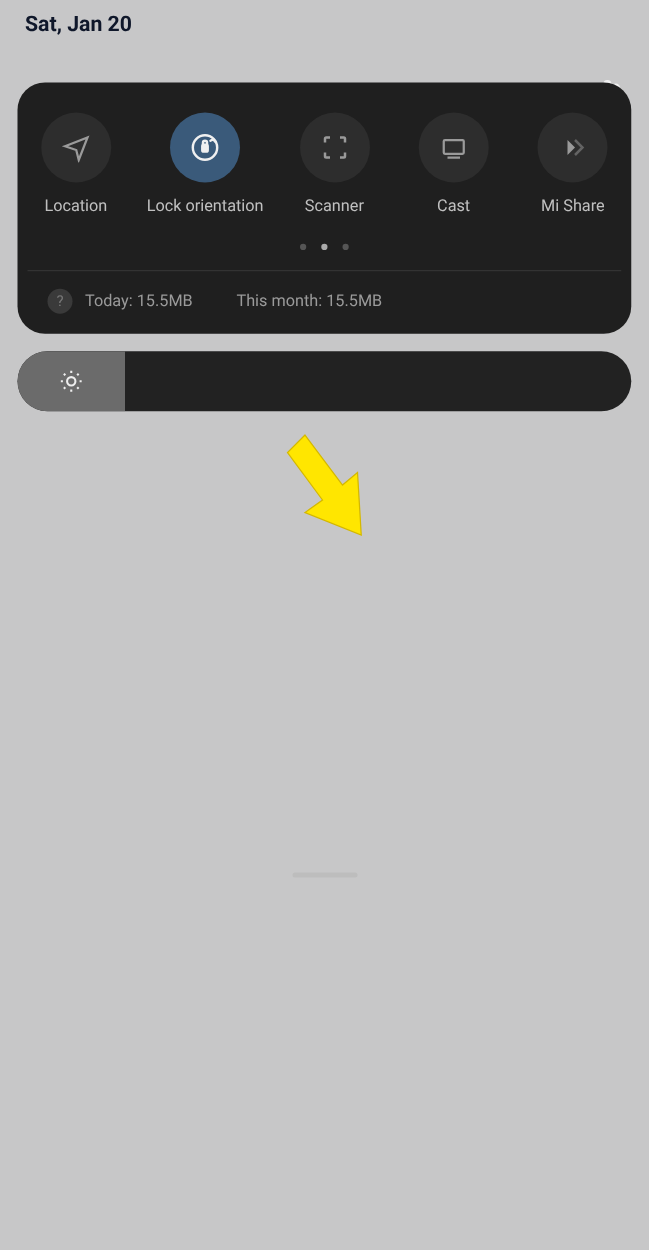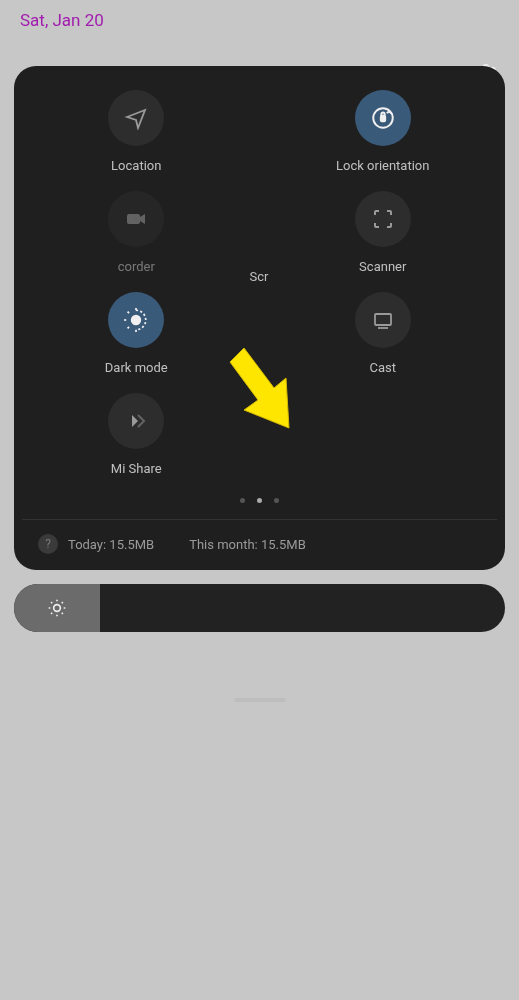--- a/index.html
+++ b/index.html
@@ -22,22 +22,23 @@
     color: #f5f5f5;
   }
   .time {
     font-size: 54px;
     font-weight: 300;
     letter-spacing: -2px;
     color: #eeeeee;
   }
   .date {
     font-size: 17px;
-    color: #a21caf;
+    color: #0f172a;
     margin-top: -2px;
+    font-weight: bold;
   }
   .settings-gear {
     position: absolute;
     right: 20px;
     top: 64px;
     color: #f0f0f0;
     cursor: pointer;
   }
   .status-row {
     display: flex;
@@ -56,21 +57,21 @@
   }
   .panel {
     background: #1f1f1f;
     border-radius: 22px;
     margin: 6px 14px 0 14px;
     padding: 24px 8px 16px 8px;
     position: relative;
   }
   .tiles {
     display: grid;
-    grid-template-columns: repeat(2, 1fr);
+    grid-template-columns: repeat(5, 1fr);
     row-gap: 22px;
     column-gap: 0;
     gap: 18px;
   }
   .tile {
     display: flex;
     flex-direction: column;
     align-items: center;
     cursor: pointer;
     position: relative;
@@ -256,54 +257,30 @@
         <svg width="26" height="26" viewBox="0 0 24 24" fill="none" stroke="currentColor" stroke-width="1.8">
             <circle cx="12" cy="12" r="9"></circle>
             <rect x="10" y="10" width="4" height="5" rx="1" fill="currentColor"></rect>
             <path d="M10.5 10V8.5a1.5 1.5 0 0 1 3 0V10"></path>
             <path d="M18 6l2 2M18 6l-2 1" stroke-linecap="round"></path>
           </svg>
       </div>
       <div class="tile-label">Lock orientation</div>
     </div>
 
-    <div class="tile faint" style="position:relative">
-      <div class="tile-icon">
-        <svg width="24" height="24" viewBox="0 0 24 24" fill="currentColor">
-            <rect x="3" y="7" width="13" height="10" rx="2"></rect>
-            <path d="M16 10l5-3v10l-5-3z"></path>
-          </svg>
-      </div>
-      <div class="tile-label">corder</div>
-      <span style="position:absolute;right:-18px;top:78px;font-size:13px;color:#c0c0c0">Scr</span>
-    </div>
 
     <div class="tile">
       <div class="tile-icon">
         <svg width="24" height="24" viewBox="0 0 24 24" fill="none" stroke="currentColor" stroke-width="2">
             <path d="M4 8V5a1 1 0 0 1 1-1h3M4 16v3a1 1 0 0 0 1 1h3M20 8V5a1 1 0 0 0-1-1h-3M20 16v3a1 1 0 0 1-1 1h-3"></path>
           </svg>
       </div>
       <div class="tile-label">Scanner</div>
     </div>
 
-    <div class="tile">
-      <div class="tile-icon active">
-        <svg width="26" height="26" viewBox="0 0 24 24" fill="none" stroke="currentColor" stroke-width="1.6">
-            <circle cx="12" cy="12" r="4" fill="currentColor"></circle>
-            <path d="M12 3a9 9 0 0 1 0 18" stroke-dasharray="2 2"></path>
-            <line x1="12" y1="1" x2="12" y2="3"></line>
-            <line x1="12" y1="21" x2="12" y2="23"></line>
-            <line x1="4.2" y1="4.2" x2="5.6" y2="5.6"></line>
-            <line x1="1" y1="12" x2="3" y2="12"></line>
-            <line x1="4.2" y1="19.8" x2="5.6" y2="18.4"></line>
-          </svg>
-      </div>
-      <div class="tile-label">Dark mode</div>
-    </div>
 
 
 
 
     <div class="tile">
       <div class="tile-icon">
         <svg width="24" height="24" viewBox="0 0 24 24" fill="none" stroke="currentColor" stroke-width="1.8">
             <rect x="4" y="6" width="16" height="11" rx="1"></rect>
             <line x1="7" y1="20" x2="17" y2="20"></line>
           </svg>

